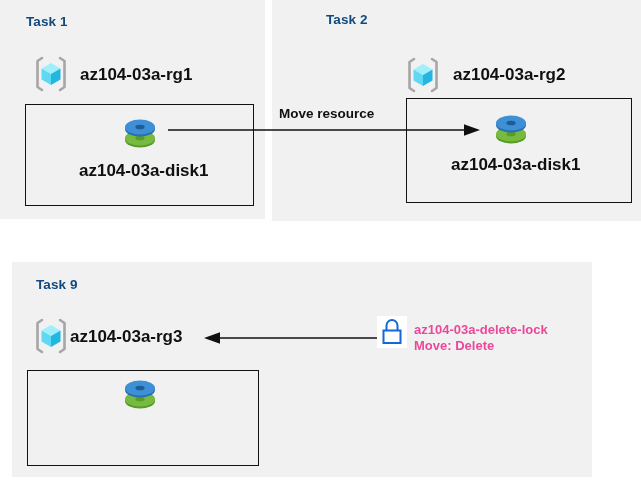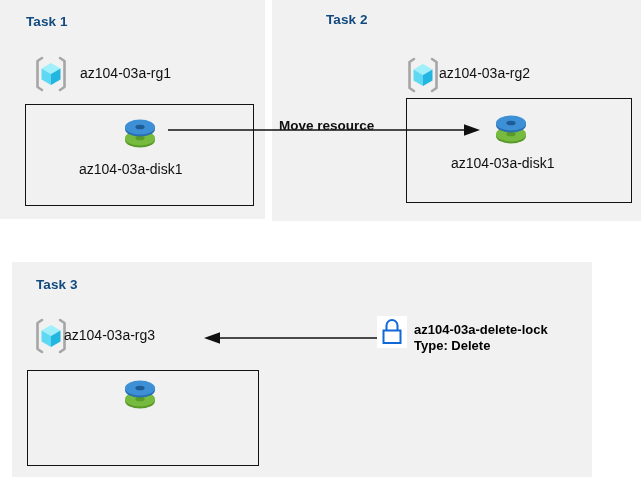--- a/index.html
+++ b/index.html
@@ -72,46 +72,46 @@
   
   #icon-lock {
     position: absolute;
     left: 377px; top: 316px;
     width: 30px; height: 32px;
     background: #ffffff;
   }
 
   .res-label {
     position: absolute;
-    font-size: 14px;
-    font-weight: normal;
+    font-size: 17px;
+    font-weight: bold;
     color: #101010;
     white-space: nowrap;
   }
   #label-rg1 { left: 80px;  top: 65px; }
-  #label-rg2 { left: 439px; top: 65px; }
-  #label-rg3 { left: 64px;  top: 327px; }
+  #label-rg2 { left: 453px; top: 65px; }
+  #label-rg3 { left: 70px;  top: 327px; }
   #label-disk1-src { left: 79px;  top: 161px; }
   #label-disk1-dst { left: 451px; top: 155px; }
   #label-disk2     { left: 77px;  top: 421px; }
 
   #label-move {
     position: absolute;
-    left: 279px; top: 118px;
+    left: 279px; top: 106px;
     font-size: 13.5px;
     font-weight: bold;
     color: #101010;
     white-space: nowrap;
   }
 
   #lock-text {
     position: absolute;
     left: 414px; top: 322px;
     font-size: 13px;
-    color: #000000;
+    color: #ec4899;
     line-height: 16px;
     white-space: nowrap;
   }
   #lock-name { font-weight: bold; display: block; }
   #lock-type-line { display: block; }
   #lock-type-key { font-weight: bold; }
   #lock-type-val { font-weight: bold; }
 
   .arrow-svg {
     position: absolute;
@@ -181,21 +181,21 @@
   </span>
   <div class="res-label" id="label-disk1-dst">az104-03a-disk1</div>
 
   <div id="label-move">Move resource</div>
   <svg class="arrow-svg" id="arrow-move" viewBox="0 0 312 24">
     <line x1="0" y1="12" x2="298" y2="12" stroke="#101010" stroke-width="1.4"></line>
     <polygon points="312,12 296,6.2 296,17.8" fill="#101010"></polygon>
   </svg>
 
   <div class="panel" id="panel-task3"></div>
-  <div class="task-heading" id="heading-task3">Task 3</div>
+  <div class="task-heading" id="heading-task3">Task 9</div>
 
   <span class="rg-icon" id="icon-rg3">
     <svg viewBox="0 0 38 38" width="38" height="38">
       <path d="M10 3 L5.5 6 L5.5 32 L10 35" fill="none" stroke="#a6a6a6" stroke-width="2.6" stroke-linecap="round" stroke-linejoin="round"></path>
       <path d="M28 3 L32.5 6 L32.5 32 L28 35" fill="none" stroke="#a6a6a6" stroke-width="2.6" stroke-linecap="round" stroke-linejoin="round"></path>
       <polygon points="19,8 28.5,13.5 19,19 9.5,13.5" fill="#9ff0fb"></polygon>
       <polygon points="9.5,13.5 19,19 19,30 9.5,24.5" fill="#5fd9f3"></polygon>
       <polygon points="28.5,13.5 19,19 19,30 28.5,24.5" fill="#23b6e0"></polygon>
     </svg>
   </span>
@@ -221,16 +221,16 @@
 
   <span id="icon-lock">
     <svg viewBox="0 0 30 32" width="30" height="32">
       <path d="M9.5 14.5 L9.5 9.5 A5.5 5.5 0 0 1 20.5 9.5 L20.5 14.5" fill="none" stroke="#1268d6" stroke-width="2"></path>
       <rect x="6.5" y="14.5" width="17" height="12.5" fill="none" stroke="#1268d6" stroke-width="2"></rect>
     </svg>
   </span>
 
   <div id="lock-text">
     <span id="lock-name">az104-03a-delete-lock</span>
-    <span id="lock-type-line"><span id="lock-type-key">Type:</span> <span id="lock-type-val">Delete</span></span>
+    <span id="lock-type-line"><span id="lock-type-key">Move:</span> <span id="lock-type-val">Delete</span></span>
   </div>
 
 </div>
 
 </body></html>

